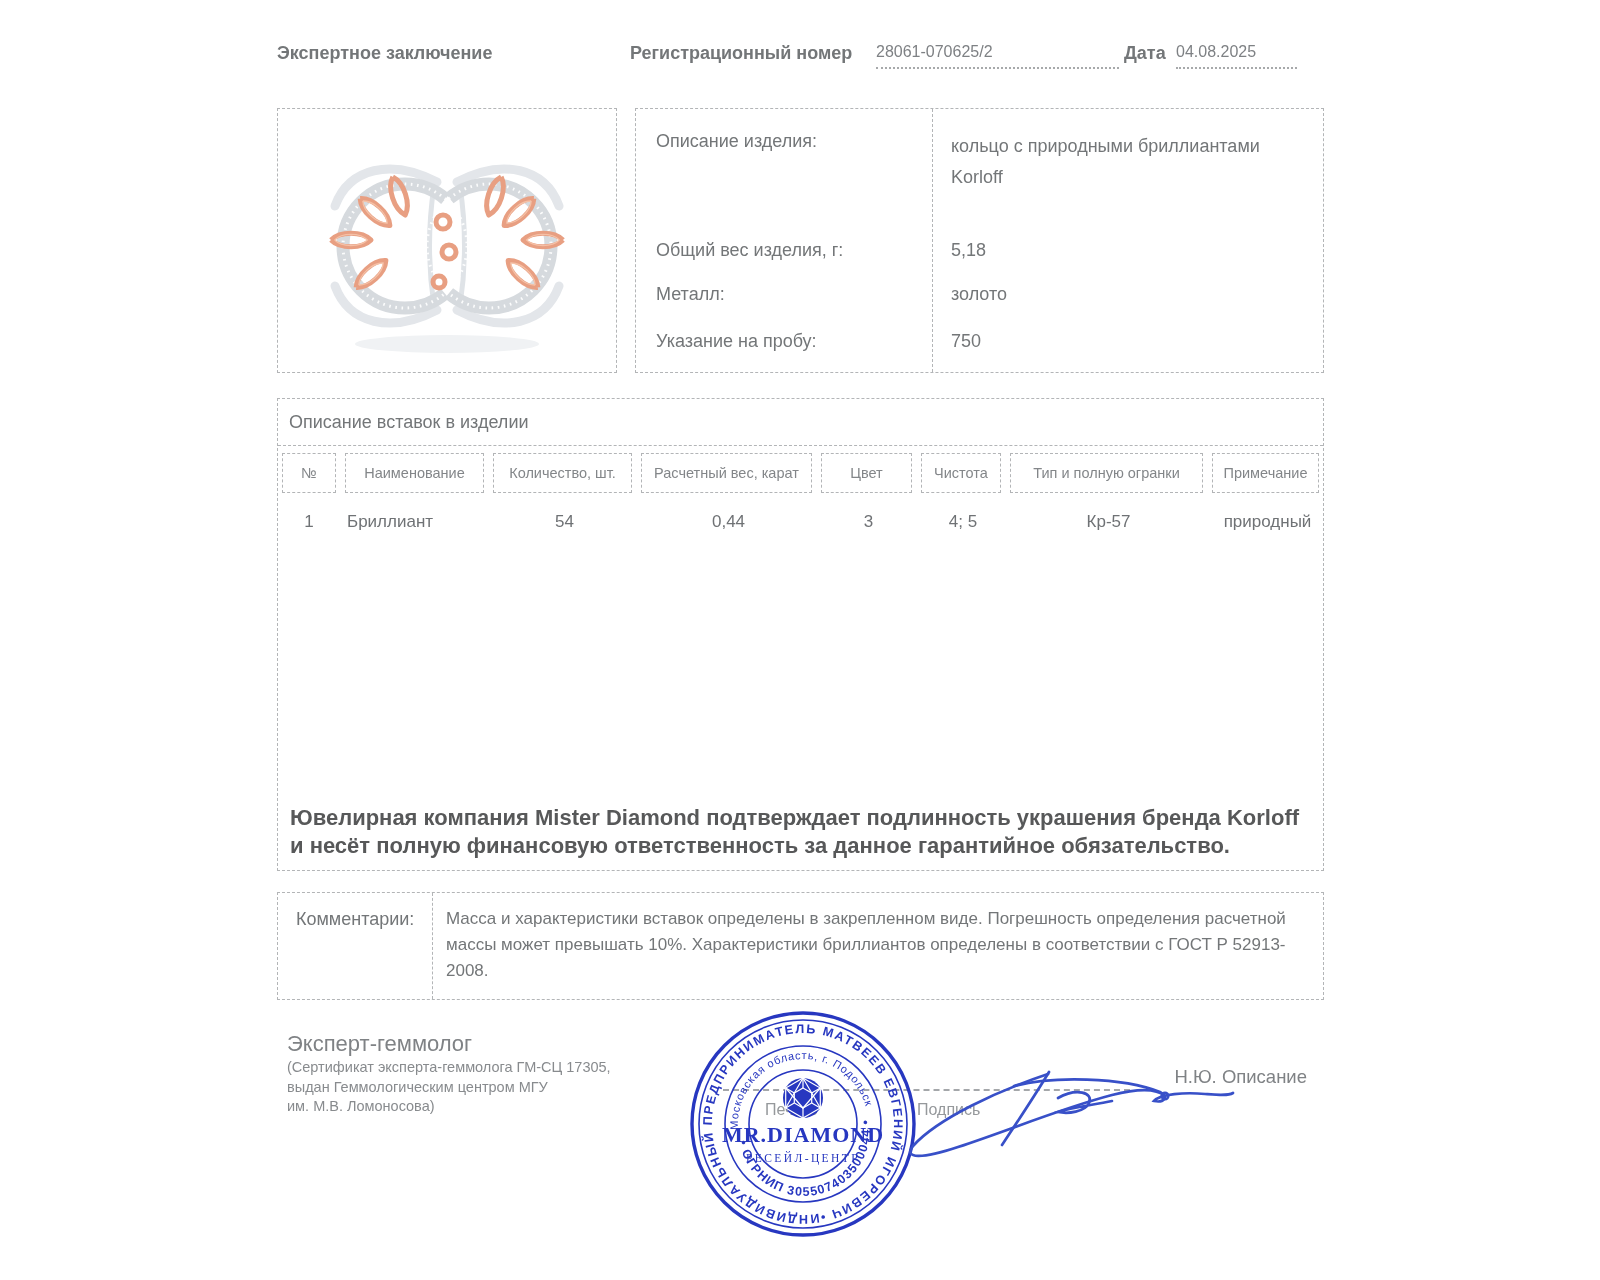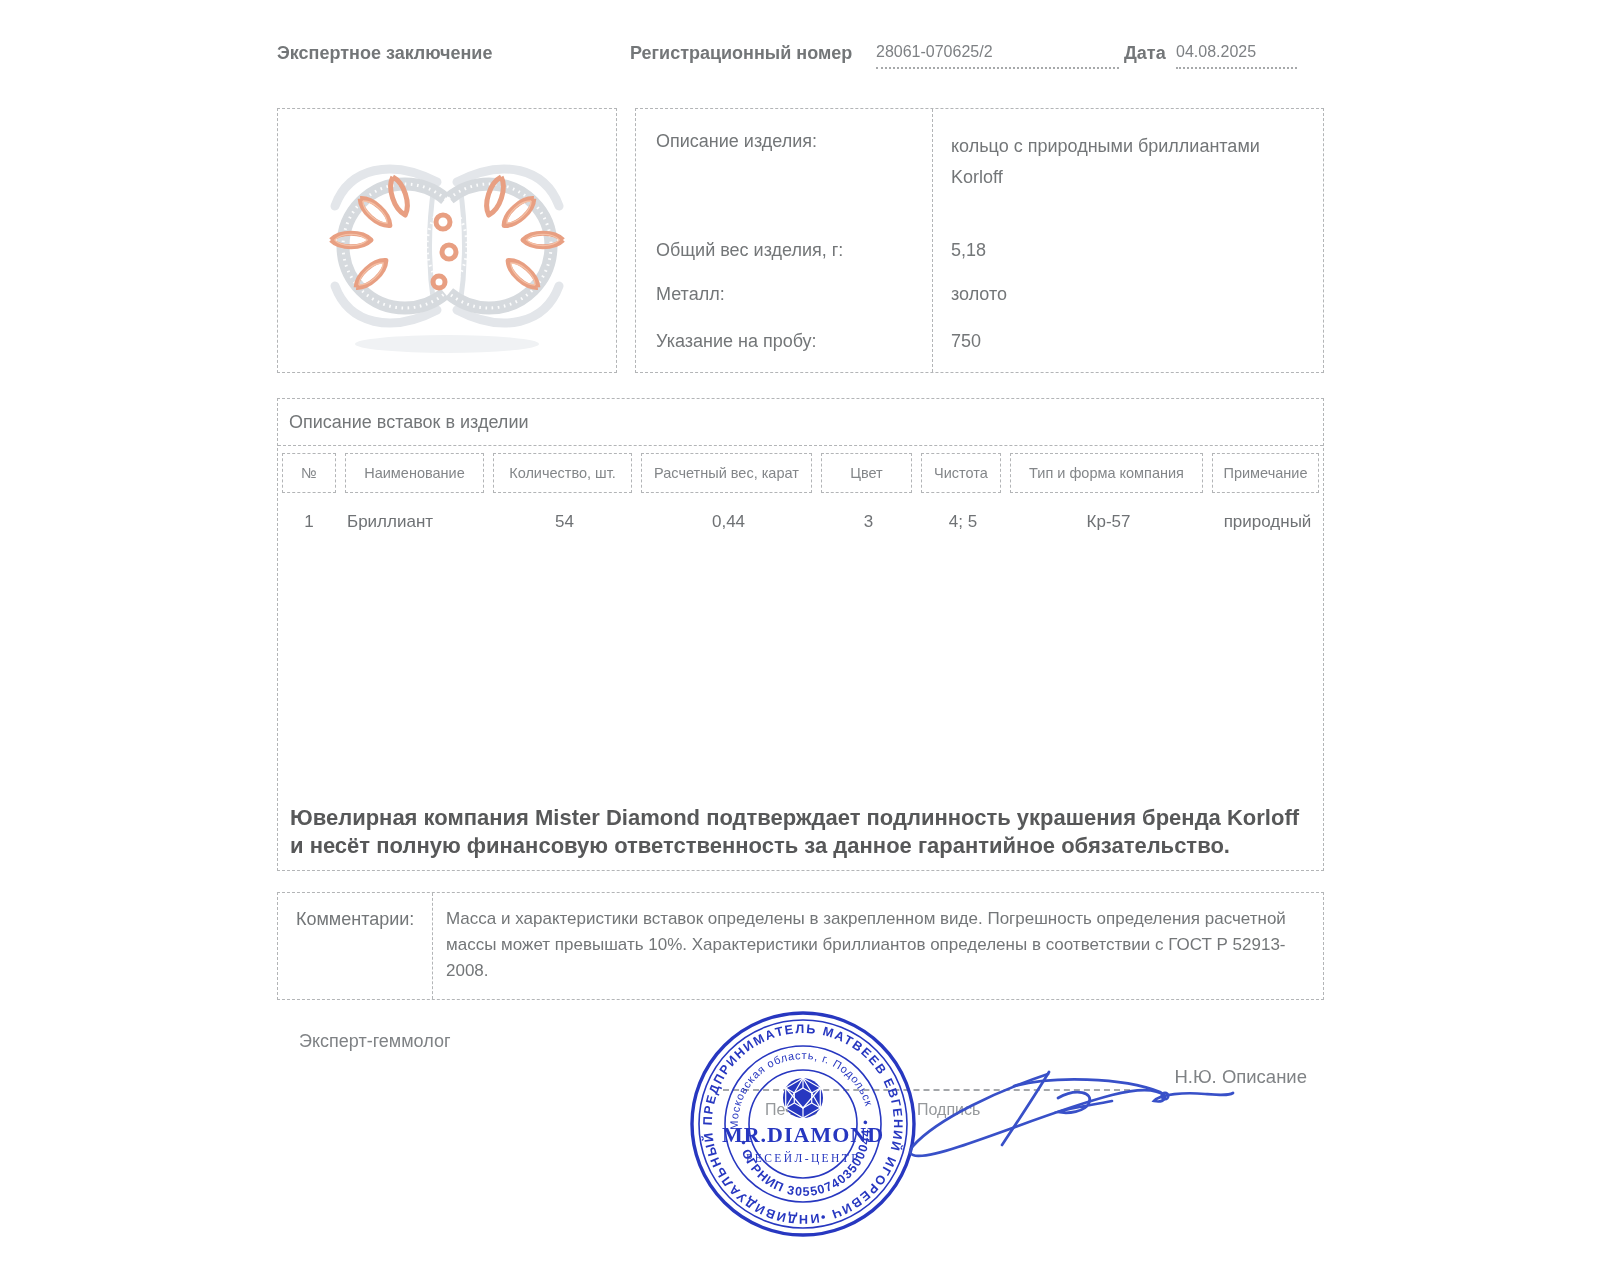--- a/index.html
+++ b/index.html
@@ -101,21 +101,21 @@
     <div class="abs plabel" style="left:11px;top:13px;">Описание вставок в изделии</div>
     <div class="hdash" style="top:46px;"></div>
 
     <div class="cols" style="top:54px;">
       <div class="cell c0">№</div>
       <div class="cell c1">Наименование</div>
       <div class="cell c2">Количество, шт.</div>
       <div class="cell c3">Расчетный вес, карат</div>
       <div class="cell c4">Цвет</div>
       <div class="cell c5">Чистота</div>
-      <div class="cell c6">Тип и форма компания</div>
+      <div class="cell c6">Тип и полную огранки</div>
       <div class="cell c7">Примечание</div>
     </div>
 
     <div class="cols" style="top:106px;">
       <div class="dcell c0">1</div>
       <div class="dcell c1" style="justify-content:flex-start;padding-left:2px;">Бриллиант</div>
       <div class="dcell c2">54</div>
       <div class="dcell c3">0,44</div>
       <div class="dcell c4">3</div>
       <div class="dcell c5">4; 5</div>
@@ -125,21 +125,26 @@
 
     <div class="statement" style="top:405px;">Ювелирная компания Mister Diamond подтверждает подлинность украшения бренда Korloff и несёт полную финансовую ответственность за данное гарантийное обязательство.</div>
   </div>
 
   <div class="dashbox" style="left:277px;top:892px;width:1045px;height:106px;">
     <div class="vdash" style="left:154px;"></div>
     <div class="abs plabel" style="left:18px;top:16px;">Комментарии:</div>
     <div class="abs" style="left:168px;top:13px;width:875px;font-size:17px;line-height:26px;color:#737678;">Масса и характеристики вставок определены в закрепленном виде. Погрешность определения расчетной массы может превышать 10%. Характеристики бриллиантов определены в соответствии с ГОСТ Р 52913-2008.</div>
   </div>
 
-  <div class="abs" style="left:287px;top:1031px;font-size:18px;color:#7f8285;margin-left:12px;">Эксперт-геммолог</div>
+  <div class="abs" style="left:287px;top:1031px;font-size:22px;color:#7f8285;">Эксперт-геммолог</div>
+  <div class="abs" style="left:287px;top:1058px;font-size:14.5px;line-height:19.5px;color:#888b8e;">
+    <div>(Сертификат эксперта-геммолога ГМ-СЦ 17305,</div>
+    <div>выдан Геммологическим центром МГУ</div>
+    <div>им. М.В. Ломоносова)</div>
+  </div>
   <div class="abs" style="right:293px;top:1066px;font-size:18.5px;color:#7f8285;">Н.Ю. Описание</div>
 
   <div class="sealline" style="left:723px;top:1089px;width:407px;"></div>
   <div class="seallab" style="left:765px;top:1101px;">Печать</div>
   <div class="seallab" style="left:917px;top:1101px;">Подпись</div>
 
   <svg class="abs" style="left:688px;top:1009px;" width="230" height="230" viewBox="-115 -115 230 230">
     <g fill="none" stroke="#2737c0">
       <circle r="111" stroke-width="3.4"></circle>
       <circle r="104" stroke-width="1.6"></circle>

